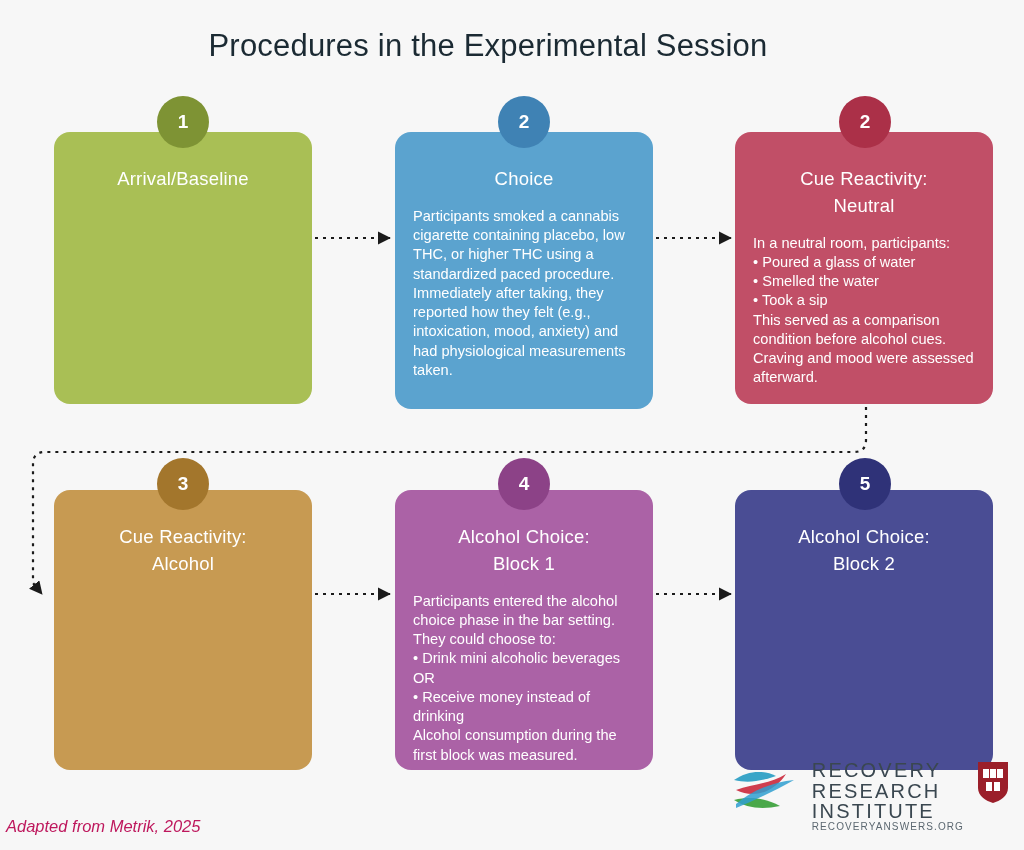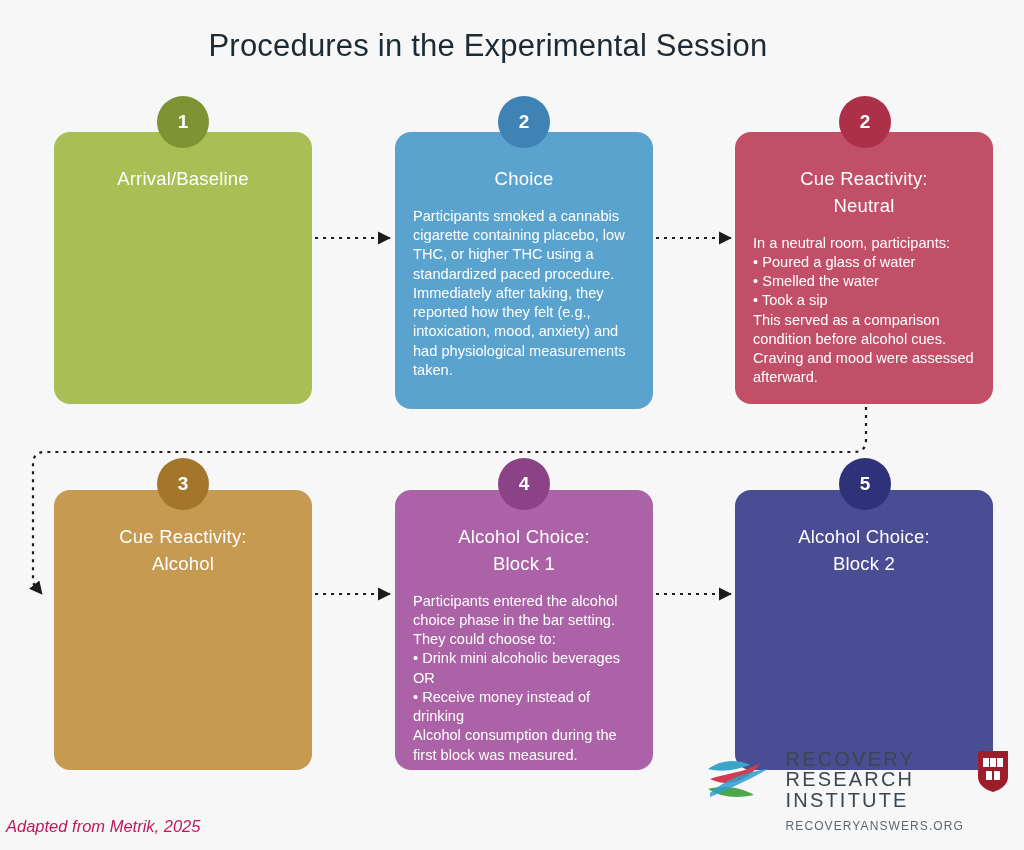--- a/index.html
+++ b/index.html
@@ -112,24 +112,24 @@
   .logo-text { line-height: 1.03; color: #2f3b44; }
   .logo-text .l1,
   .logo-text .l2,
   .logo-text .l3 {
     font-size: 20px;
     letter-spacing: 2.2px;
     font-weight: 400;
     color: #3a4750;
   }
   .logo-text .l4 {
-    font-size: 12px;
+    font-size: 10px;
     letter-spacing: 1.1px;
     color: #5b6770;
-    margin-top: 9px;
+    margin-top: 0;
   }
   .shield { width: 34px; height: 44px; margin-left: 2px; }
 </style>
 </head>
 <body>
 
 <div id="root">
 
   <div class="title">Procedures in the Experimental Session</div>
 

